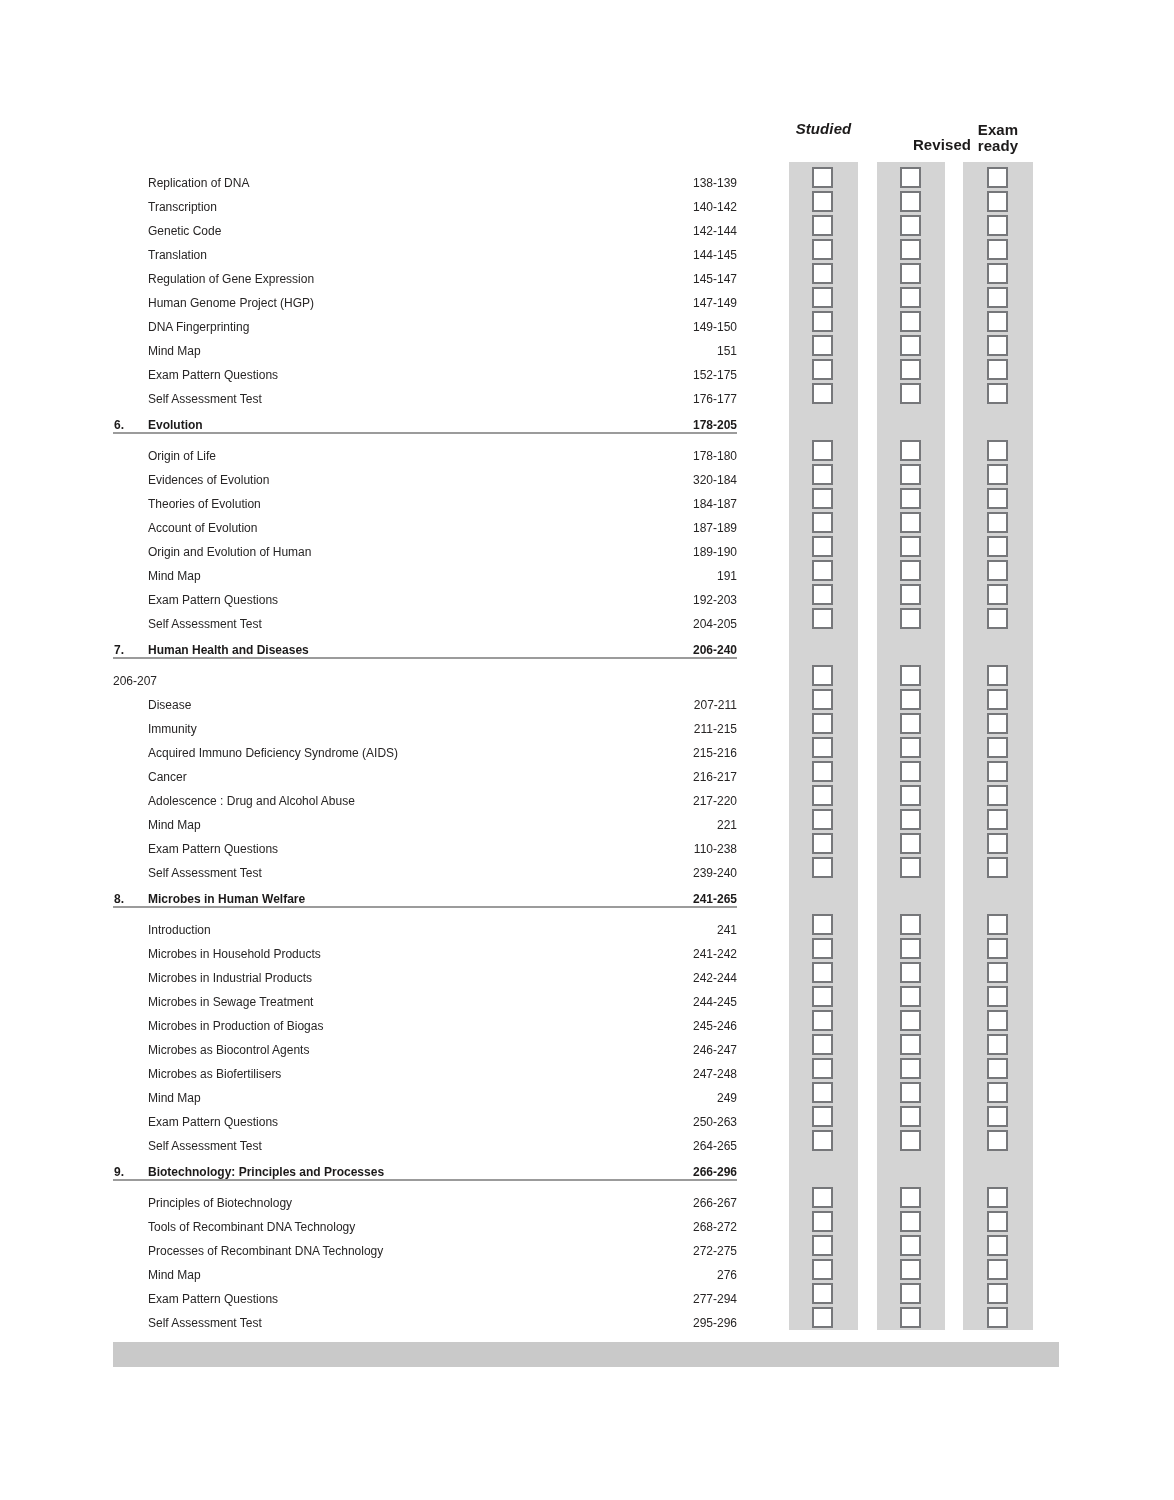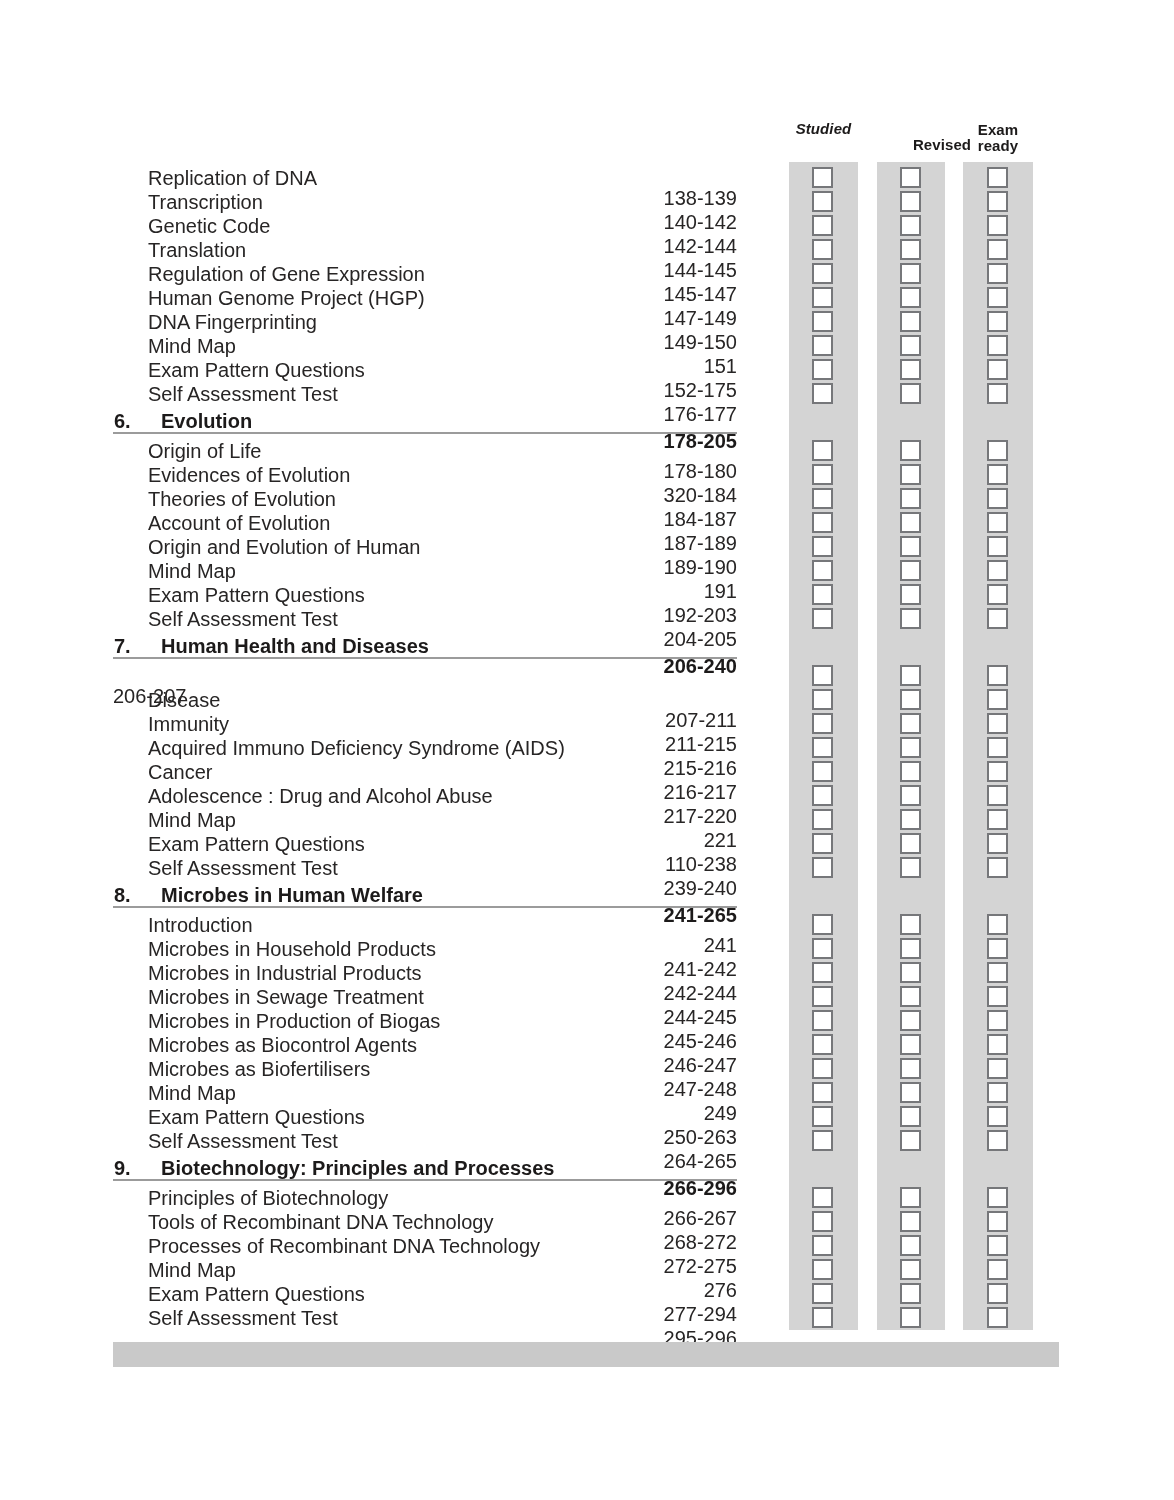--- a/index.html
+++ b/index.html
@@ -50,22 +50,22 @@
     top: 166px;
     width: 920px;
   }
   .row { position: relative; height: 24px; }
   .row-text {
     position: absolute;
     left: 0; top: 0;
     width: 624px;
     height: 24px;
     display: flex;
-    align-items: center;
-    font-size: 20px;
+    align-items: flex-end;
+    font-size: 12px;
     color: var(--text-color);
   }
   .item-label {
     flex: 1;
     padding-left: 35px;
     white-space: nowrap;
     overflow: hidden;
   }
   .item-pages {
     text-align: right;
@@ -76,21 +76,21 @@
   .section-line {
     border-bottom: 2px solid var(--underline-color);
     font-weight: bold;
     color: var(--heading-color);
   }
   .sec-num {
     width: 35px;
     padding-left: 1px;
     white-space: nowrap;
   }
-  .sec-title { padding-left: 0; margin-left: 13px; }
+  .sec-title { padding-left: 0; }
   
   .cb {
     position: absolute;
     top: 1px;
     width: 21px;
     height: 21px;
     background: #ffffff;
     border: 2px solid var(--checkbox-border);
   }
   .cb-studied { left: 699px; }

